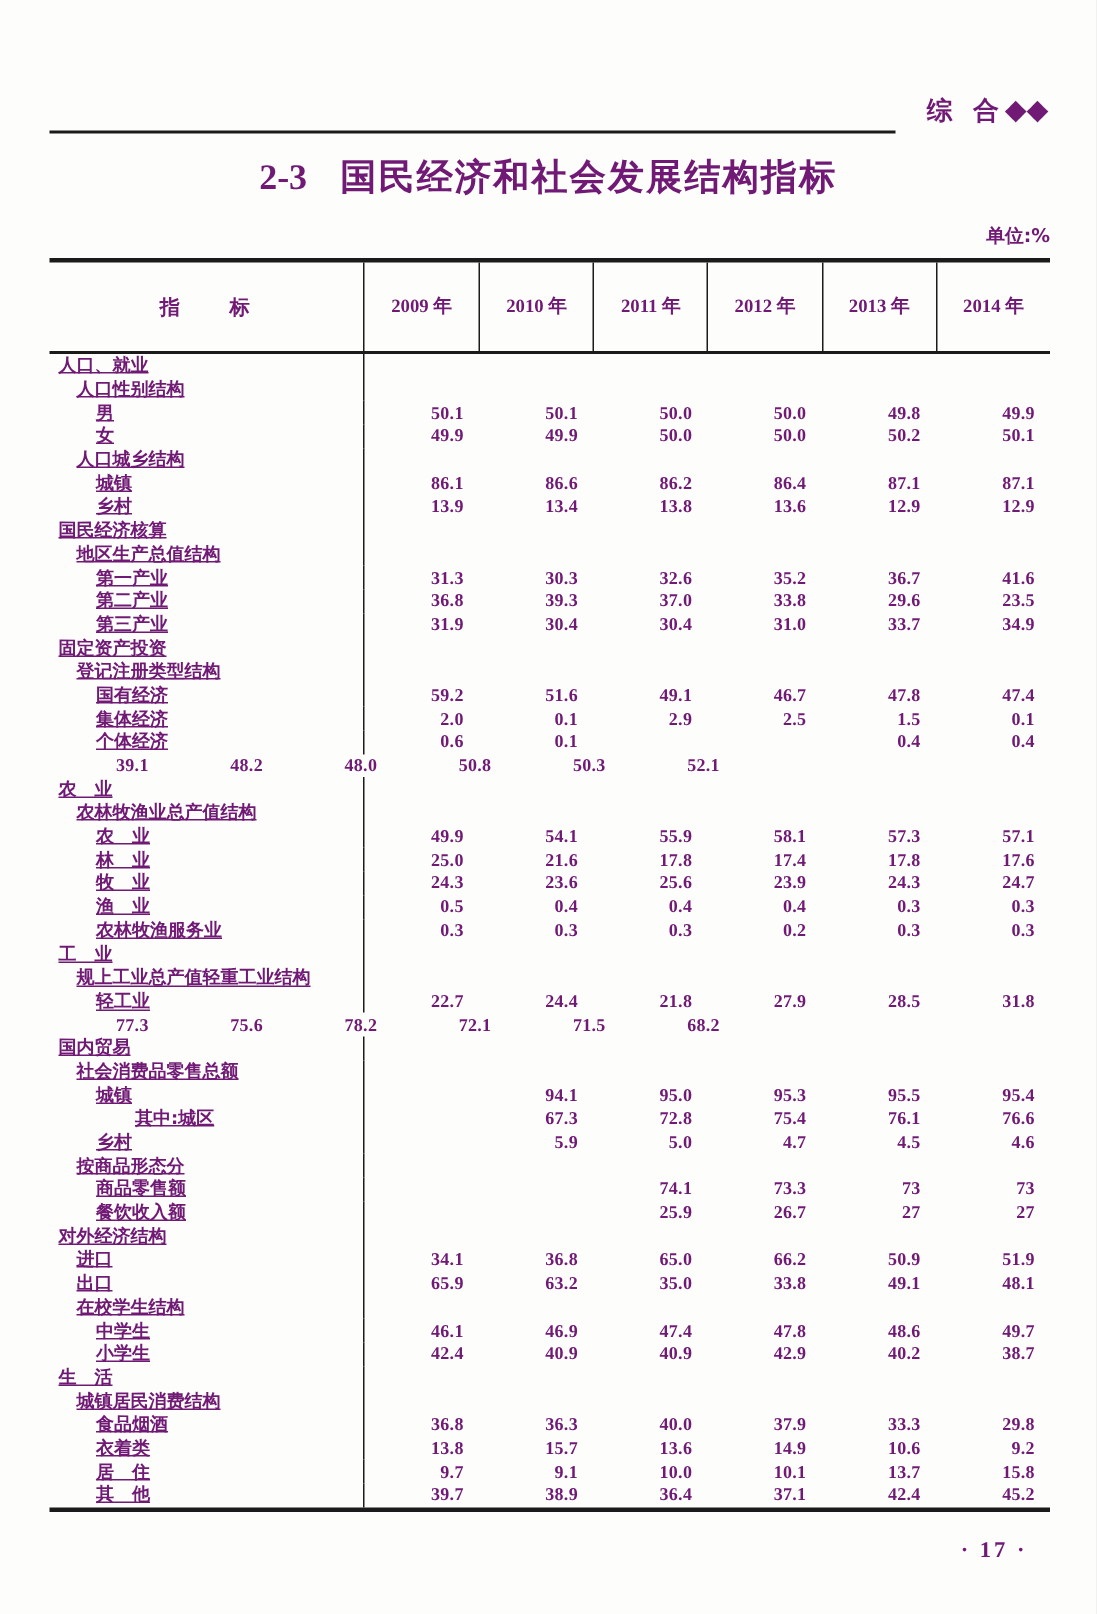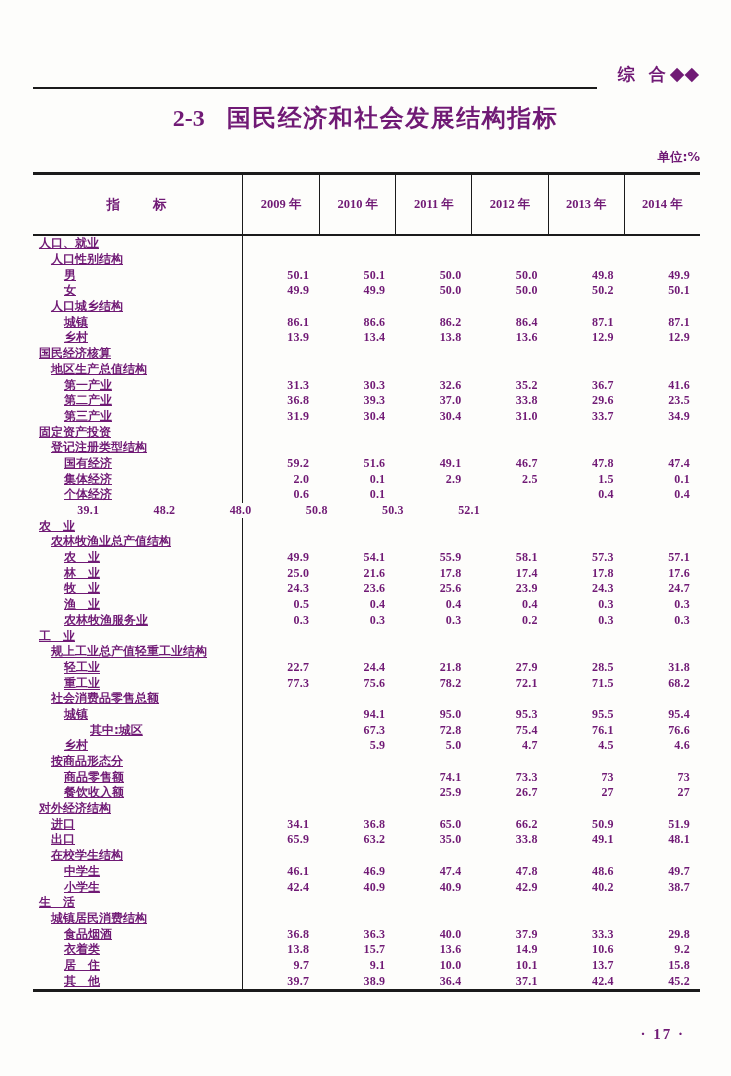--- a/index.html
+++ b/index.html
@@ -359,27 +359,35 @@
         <div class="trow">
           <div class="tlabel lvl2 underline">轻工业</div>
           <div class="tval">22.7</div>
           <div class="tval">24.4</div>
           <div class="tval">21.8</div>
           <div class="tval">27.9</div>
           <div class="tval">28.5</div>
           <div class="tval">31.8</div>
         </div>
         <div class="trow">
-          <div class="tlabel lvl2 underline">重工业</div>
           <div class="tval">77.3</div>
           <div class="tval">75.6</div>
           <div class="tval">78.2</div>
           <div class="tval">72.1</div>
           <div class="tval">71.5</div>
           <div class="tval">68.2</div>
+        </div>
+        <div class="trow">
+          <div class="tlabel lvl0">国内贸易</div>
+          <div class="tval"></div>
+          <div class="tval"></div>
+          <div class="tval"></div>
+          <div class="tval"></div>
+          <div class="tval"></div>
+          <div class="tval"></div>
         </div>
         <div class="trow">
           <div class="tlabel lvl1">社会消费品零售总额</div>
           <div class="tval"></div>
           <div class="tval"></div>
           <div class="tval"></div>
           <div class="tval"></div>
           <div class="tval"></div>
           <div class="tval"></div>
         </div>

